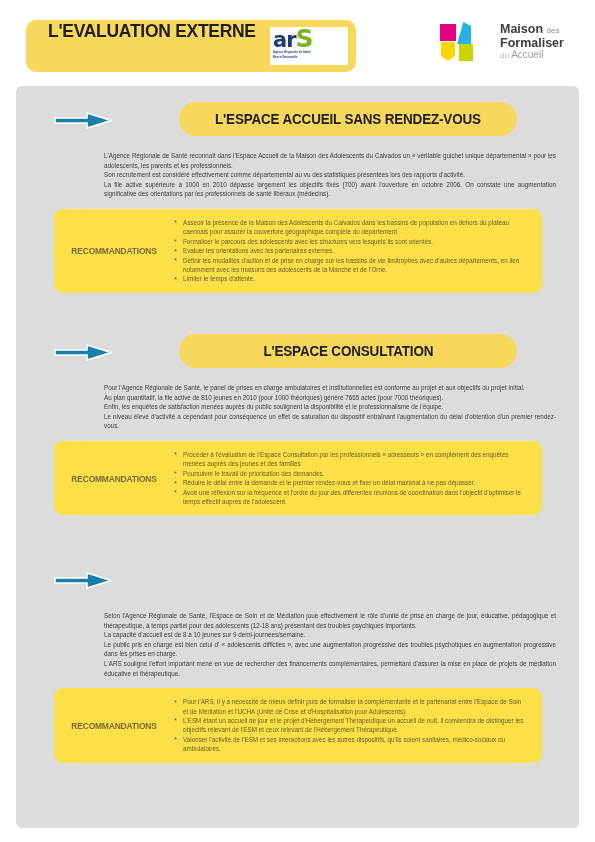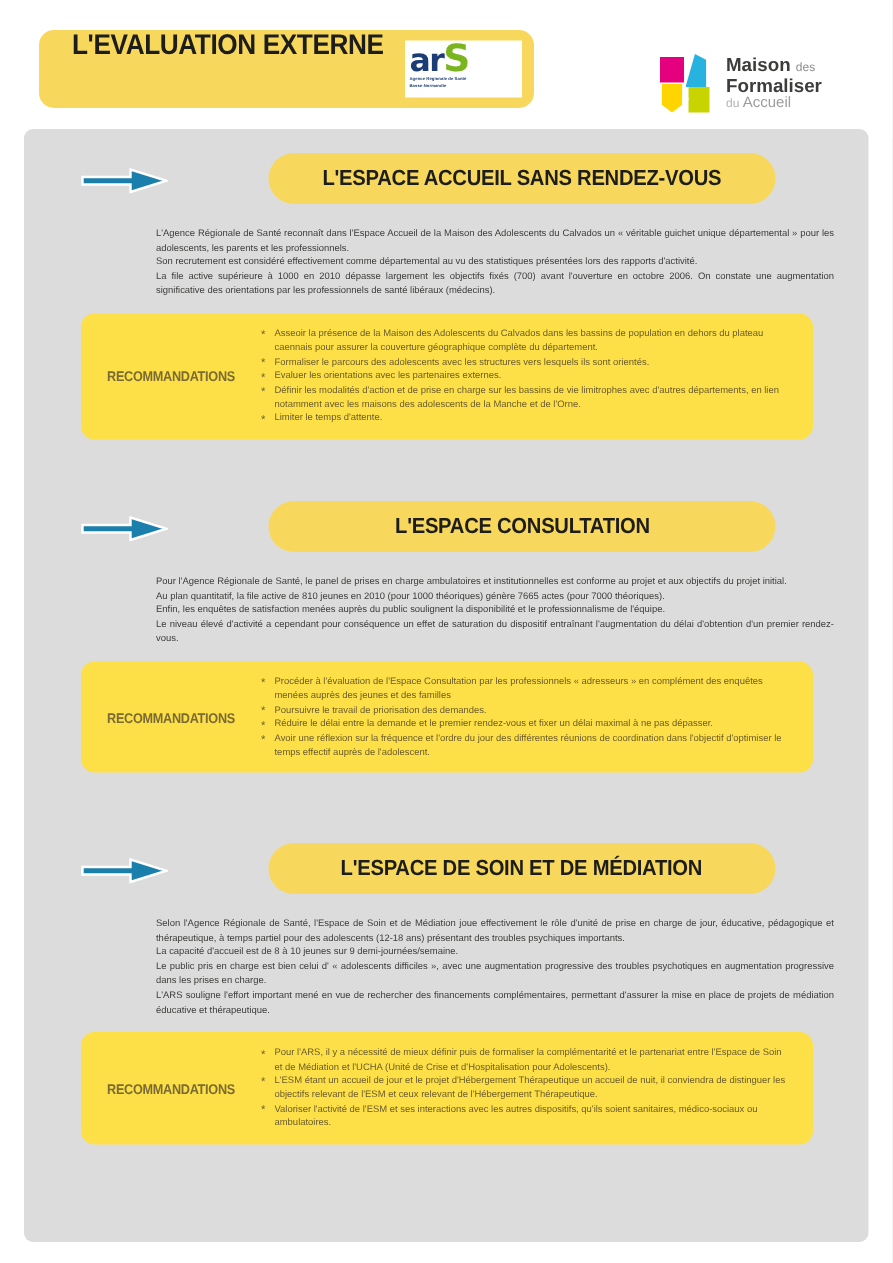--- a/index.html
+++ b/index.html
@@ -52,22 +52,22 @@
   }
   .ars-word .s { color: #7ab51d; font-size: 25px; }
   .ars-sub {
     font-size: 2.8px; line-height: 3.8px;
     color: #1b3c74; font-weight: bold;
     letter-spacing: 0.05px;
     margin-top: 1px;
   }
   
   .mda-logo {
-    position: absolute; left: 440px; top: 36px;
-    display: flex; align-items: center; gap: 8px;
+    position: absolute; left: 440px; top: 22px;
+    display: flex; align-items: center; gap: 24px;
   }
   .mda-mark { position: relative; width: 36px; height: 40px; }
   .mda-mark i { position: absolute; display: block; }
   .sq-magenta { left: 0; top: 2px; width: 16px; height: 17px; background: #e5007d; }
   .sq-cyan { left: 17px; top: 0px; width: 14px; height: 22px; background: #27b2e0;
              clip-path: polygon(45% 0, 100% 18%, 100% 100%, 0 100%); }
   .sq-yellow { left: 1px; top: 20px; width: 14px; height: 19px; background: #ffd500;
                clip-path: polygon(0 0, 100% 0, 100% 72%, 50% 100%, 0 72%); }
   .sq-olive { left: 19px; top: 22px; width: 14px; height: 17px; background: #c8d400; }
   .dot-white { left: 15px; top: 28px; width: 4px; height: 4px; background: #fff; border-radius: 50%; }
@@ -251,23 +251,20 @@
               <li>Réduire le délai entre la demande et le premier rendez-vous et fixer un délai maximal à ne pas dépasser.</li>
               <li>Avoir une réflexion sur la fréquence et l'ordre du jour des différentes réunions de coordination dans l'objectif d'optimiser le temps effectif auprès de l'adolescent.</li>
             </ul>
           </div>
         </div>
         <div class="section" style="top: 474px;">
           <div class="sec-head">
             <div class="arrow"><svg width="58" height="17" viewBox="0 0 58 17">
                 <path d="M1 6.0 L33 6.0 L33 1.0 L57 8.5 L33 16.0 L33 11.0 L1 11.0 Z" fill="#1b7fab" stroke="#ffffff" stroke-width="1.6"></path>
               </svg></div>
-            <div class="pill">
-              <div class="pill-text">L'ESPACE DE SOIN ET DE MÉDIATION</div>
-            </div>
           </div>
           <div class="body-text">
             <p>Selon l'Agence Régionale de Santé, l'Espace de Soin et de Médiation joue effectivement le rôle d'unité de prise en charge de jour, éducative, pédagogique et thérapeutique, à temps partiel pour des adolescents (12-18 ans) présentant des troubles psychiques importants.</p>
             <p>La capacité d'accueil est de 8 à 10 jeunes sur 9 demi-journées/semaine.</p>
             <p>Le public pris en charge est bien celui d' « adolescents difficiles », avec une augmentation progressive des troubles psychotiques en augmentation progressive dans les prises en charge.</p>
             <p>L'ARS souligne l'effort important mené en vue de rechercher des financements complémentaires, permettant d'assurer la mise en place de projets de médiation éducative et thérapeutique.</p>
           </div>
           <div class="reco">
             <div class="reco-label">RECOMMANDATIONS</div>
             <ul class="reco-list">

